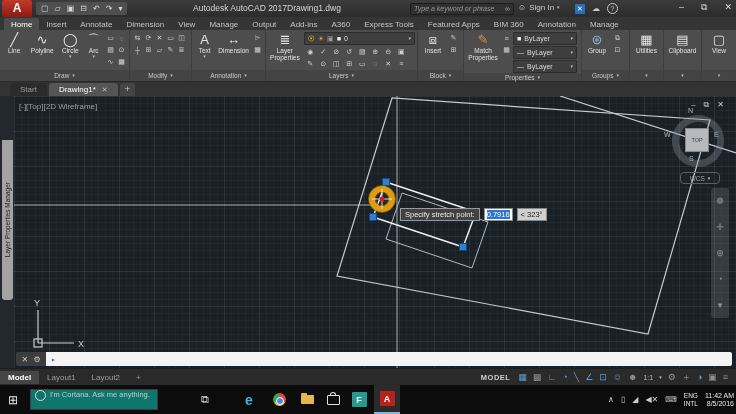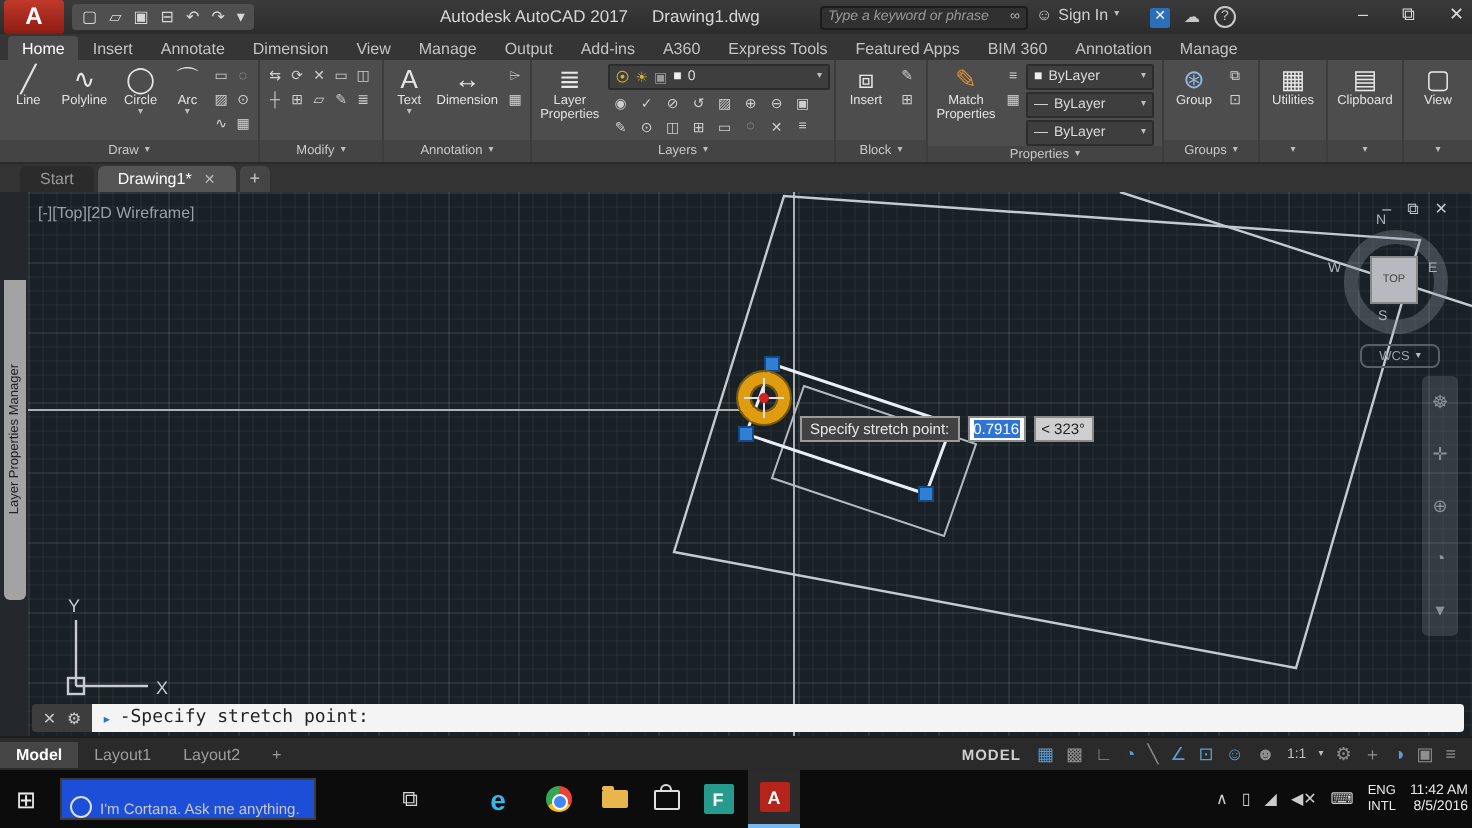--- a/index.html
+++ b/index.html
@@ -6,21 +6,21 @@
   body{width:736px;height:414px;overflow:hidden;position:relative;background:#3a3a3a;
        font-family:"Liberation Sans",sans-serif;-webkit-font-smoothing:antialiased;}
   .abs{position:absolute;}
   
   #titlebar{left:0;top:0;width:736px;height:17px;background:linear-gradient(#3b3b3b,#2c2c2c);}
   #applogo{left:2px;top:0;width:30px;height:17px;background:linear-gradient(#c0392b,#8e1b12);
            border-radius:2px;color:#fff;font-weight:bold;font-size:12px;text-align:center;line-height:16px;}
   #qat{left:36px;top:2px;height:13px;background:#4f4f4f;border-radius:2px;display:flex;align-items:center;
        padding:0 5px;gap:6px;color:#d8d8d8;font-size:8px;}
   #qat span{cursor:default;}
-  #title-center{left:220px;top:3px;font-size:8.5px;color:#d6d6d6;display:flex;gap:12px;}
+  #title-center{left:193px;top:3px;font-size:8.5px;color:#d6d6d6;display:flex;}
   #searchbox{left:410px;top:3px;width:96px;height:10px;background:#303030;border:1px solid #1c1c1c;
              border-radius:2px;color:#9a9a9a;font-style:italic;font-size:7px;line-height:10px;padding:0 3px;
              display:flex;justify-content:space-between;align-items:center;}
   #signin{left:518px;top:3px;color:#d0d0d0;font-size:8px;display:flex;gap:3px;align-items:center;}
   #tb-icons{left:575px;top:3px;display:flex;gap:7px;align-items:center;font-size:8px;color:#c8c8c8;}
   .xtile{background:#2a6fb8;color:#fff;font-size:7px;width:10px;height:10px;text-align:center;line-height:10px;border-radius:1px;}
   .helpcirc{border:1px solid #c8c8c8;border-radius:50%;width:9px;height:9px;line-height:9px;text-align:center;font-size:7px;}
   #winctl{right:4px;top:2px;display:flex;gap:17px;color:#d8d8d8;font-size:9px;}
   
   #tabrow{left:0;top:17px;width:736px;height:13px;background:#353535;display:flex;align-items:flex-end;padding-left:4px;box-sizing:border-box;}
@@ -90,22 +90,22 @@
   .ltab{font-size:8px;padding:2px 8px;color:#9e9e9e;}
   .ltab.active{background:#454545;color:#fff;font-weight:bold;}
   #status-right{margin-left:auto;display:flex;align-items:center;gap:6px;padding-right:8px;font-size:9px;}
   #model-lab{font-size:7.5px;color:#cfcfcf;font-weight:bold;letter-spacing:0.5px;margin-right:2px;}
   .st-blue{color:#5b9bd5;}
   .st-gray{color:#8f8f8f;}
   .st-txt{font-size:7px;color:#bdbdbd;}
   
   #taskbar{left:0;top:385px;width:736px;height:29px;background:#0c0c0c;}
   #startbtn{left:8px;top:8px;font-size:12px;color:#e8e8e8;}
-  #cortana{left:30px;top:4px;width:128px;height:21px;background:#1d4ed8;border:1px solid #3c3c3c;
-           display:flex;align-items:flex-end;gap:4px;padding:0 4px;box-sizing:border-box;}
+  #cortana{left:30px;top:4px;width:128px;height:21px;background:#0f766e;border:1px solid #3c3c3c;
+           display:flex;align-items:flex-start;gap:4px;padding:0 4px;box-sizing:border-box;}
   #cortana .circ{width:9px;height:9px;border:1.5px solid #ddd;border-radius:50%;}
   #cortana .ctext{font-size:7.5px;color:#c8c8c8;white-space:nowrap;}
   .tbicon{position:absolute;top:0;width:26px;height:29px;display:flex;align-items:center;justify-content:center;}
   .tbicon.active{background:rgba(255,255,255,0.13);border-bottom:2px solid #76b9ed;box-sizing:border-box;}
   #chrome-icon{width:13px;height:13px;border-radius:50%;background:conic-gradient(#ea4335 0 33%,#fbbc05 0 66%,#34a853 0 100%);position:relative;}
   #chrome-icon:before{content:"";position:absolute;left:3.5px;top:3.5px;width:6px;height:6px;background:#4285f4;border:1px solid #fff;border-radius:50%;}
   #folder-icon{width:13px;height:9px;background:#e8b64c;border-radius:1px;position:relative;}
   #folder-icon:before{content:"";position:absolute;left:0;top:-2px;width:6px;height:2px;background:#e8b64c;border-radius:1px 1px 0 0;}
   #bag-icon{width:11px;height:8px;border:1.2px solid #e0e0e0;border-radius:1px;position:relative;background:transparent;}
   #bag-icon:before{content:"";position:absolute;left:2px;top:-4px;width:4px;height:3px;border:1.2px solid #e0e0e0;border-bottom:none;border-radius:3px 3px 0 0;}
@@ -485,21 +485,20 @@
   <span>Layer Properties Manager</span>
 </div>
 
 <div id="cmdline" class="abs">
   <div id="cmd-grab">
     <span>✕</span>
     <span>⚙</span>
   </div>
   <div id="cmd-field">
     <span class="glyph">▸</span>
-    <span>-Specify stretch point:</span>
   </div>
 </div>
 
 <div id="statusrow" class="abs">
   <span class="ltab active">Model</span>
   <span class="ltab">Layout1</span>
   <span class="ltab">Layout2</span>
   <span class="ltab">+</span>
   <div id="status-right">
     <span id="model-lab">MODEL</span>

